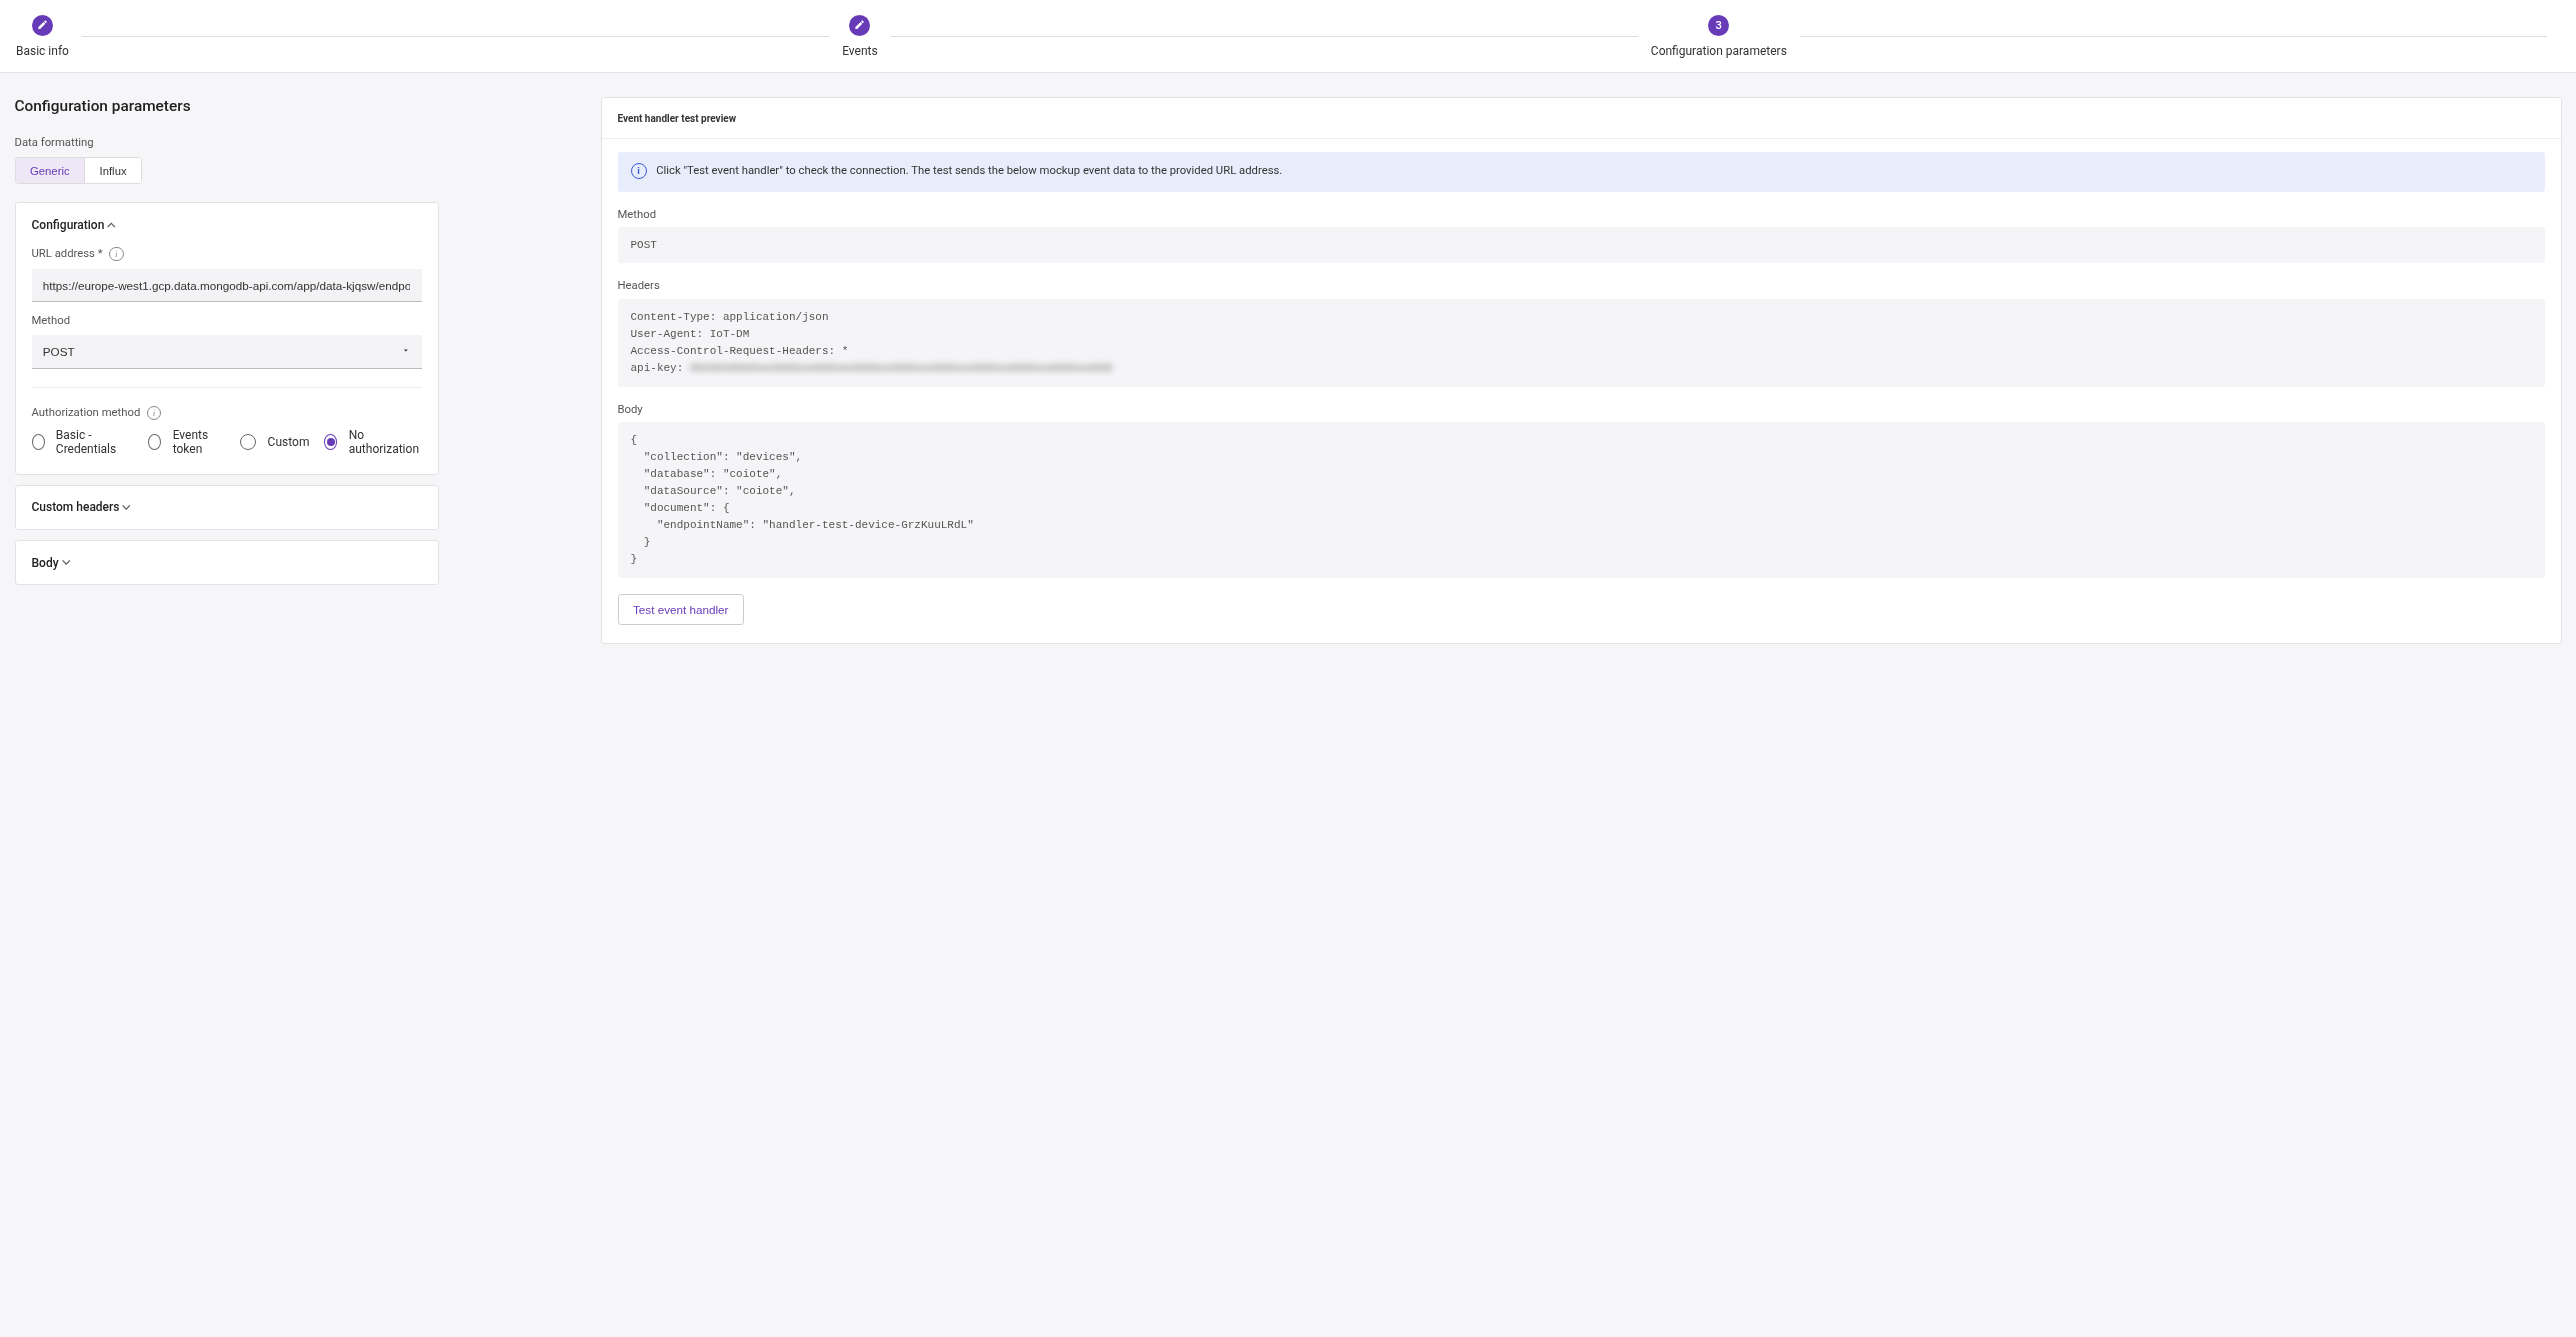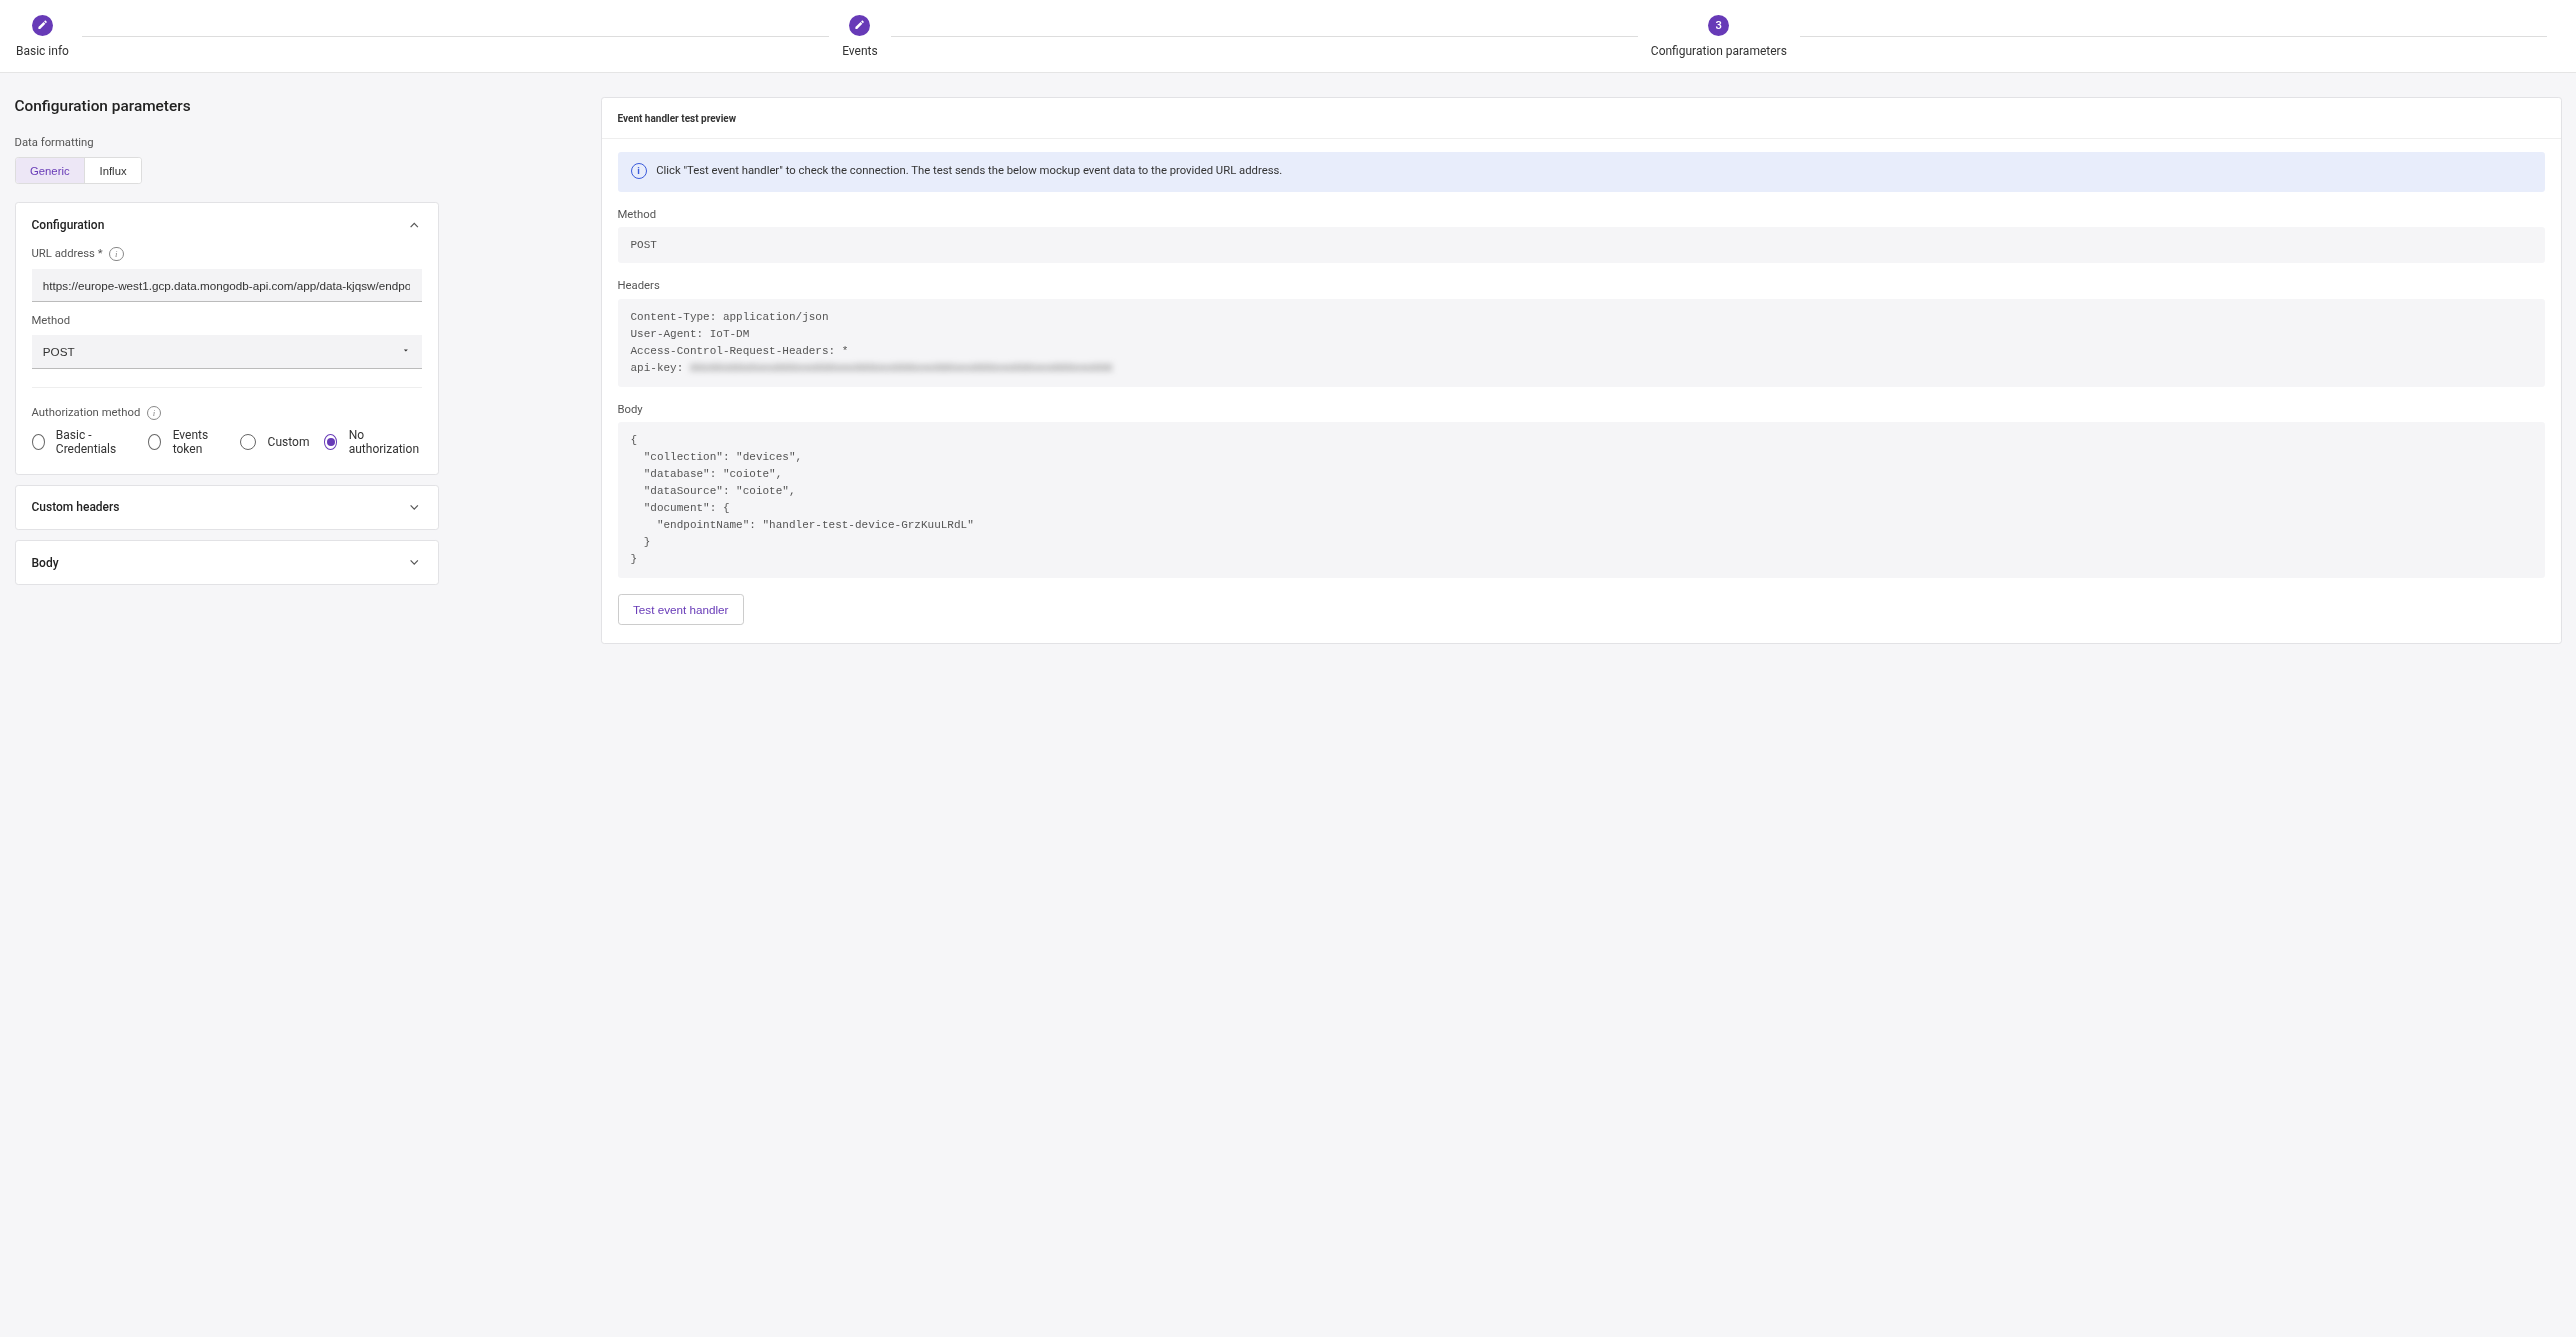--- a/index.html
+++ b/index.html
@@ -88,21 +88,20 @@
   }
   .panel {
     background: #fff;
     border: 0.8px solid #e2e2e5;
     border-radius: 3.2px;
     margin-bottom: 9.7px;
   }
   .panel-header {
     display: flex;
     align-items: center;
-    justify-content: space-between;
     padding: 14.5px 16px;
     cursor: pointer;
   }
   .panel-title { font-size: 12px; font-weight: 500; color: #222; }
   .panel-body { padding: 0 16px 18px 16px; }
   .chev { width: 14.5px; height: 14.5px; }
   .chev svg { stroke: #555; }
   .form-group { margin-bottom: 12px; }
   .text-input, .select-input {
     width: 100%;

